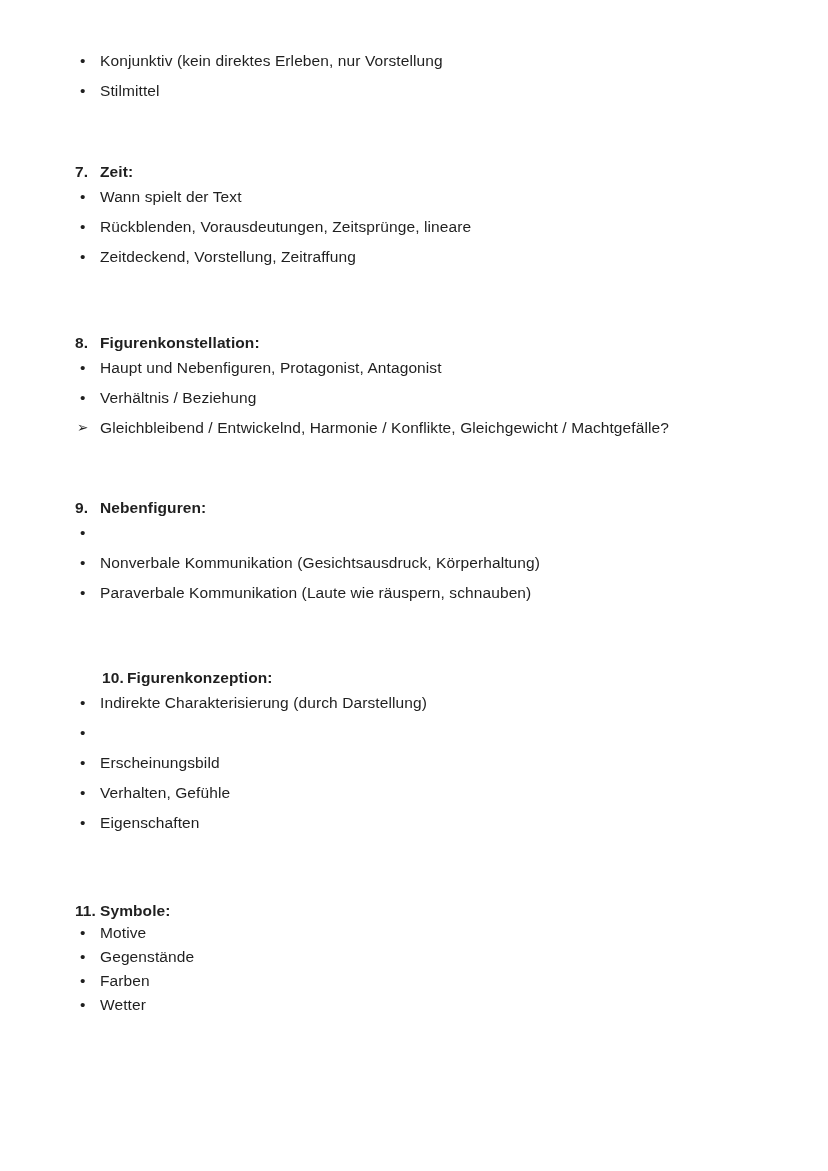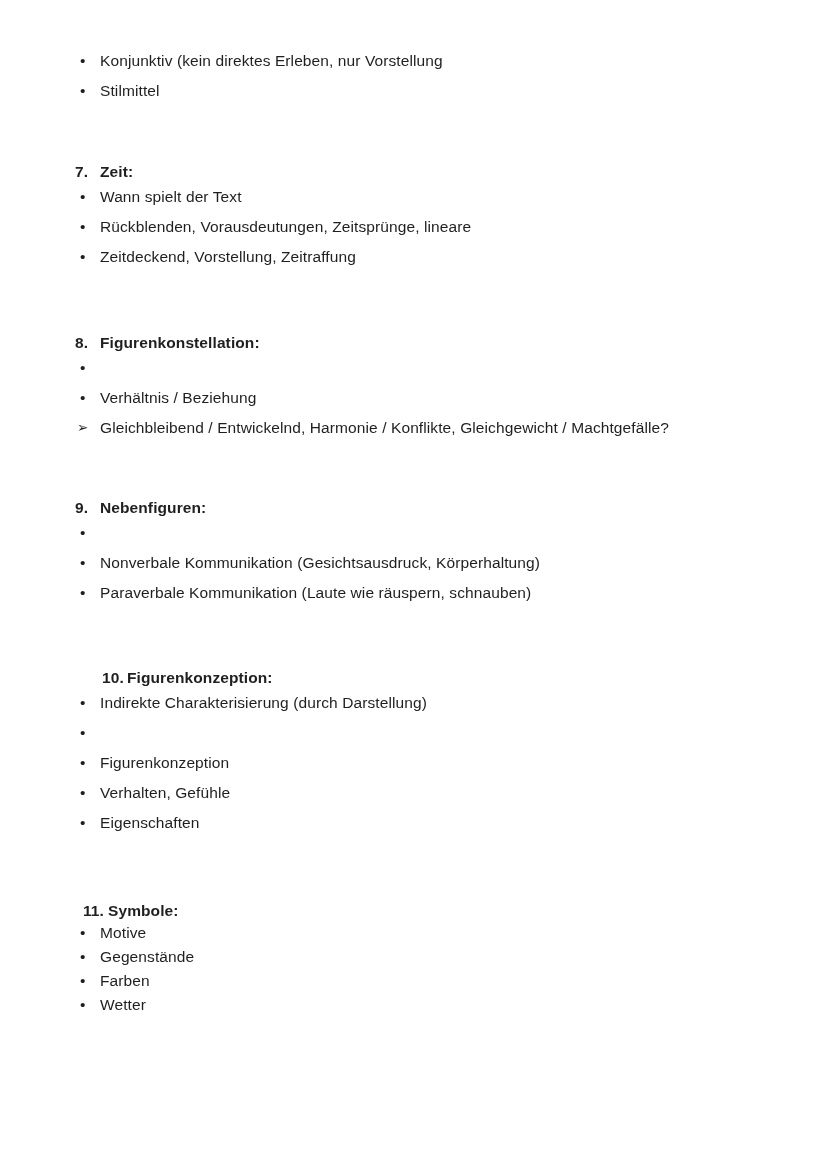--- a/index.html
+++ b/index.html
@@ -53,21 +53,21 @@
     left: 75px;
     top: 50%;
     transform: translateY(-50%);
     width: 25px;
     white-space: nowrap;
   }
   .sec-7  { margin-top: 56px; }
   .sec-8  { margin-top: 61px; }
   .sec-9  { margin-top: 55px; }
   .sec-10 { margin-top: 60px; margin-left: 27px; }
-  .sec-11 { margin-top: 63px; margin-left: 8px; }
+  .sec-11 { margin-top: 63px; }
 </style>
 </head>
 <body>
 
 <div class="page">
   <div class="content">
 
     <ul class="blist">
       <li>
         <span class="marker">•</span>
@@ -98,20 +98,21 @@
       </li>
     </ul>
 
     <div class="heading sec-8">
       <span class="num">8.</span>
       <span>Figurenkonstellation:</span>
     </div>
     <ul class="blist">
       <li>
         <span class="marker">•</span>
+        <span>Haupt und Nebenfiguren, Protagonist, Antagonist</span>
       </li>
       <li>
         <span class="marker">•</span>
         <span>Verhältnis / Beziehung</span>
       </li>
       <li>
         <span class="marker arrow">➢</span>
         <span>Gleichbleibend / Entwickelnd, Harmonie / Konflikte, Gleichgewicht / Machtgefälle?</span>
       </li>
     </ul>
@@ -141,21 +142,21 @@
     <ul class="blist">
       <li>
         <span class="marker">•</span>
         <span>Indirekte Charakterisierung (durch Darstellung)</span>
       </li>
       <li>
         <span class="marker">•</span>
       </li>
       <li>
         <span class="marker">•</span>
-        <span>Figurenkonzeption</span>
+        <span>Erscheinungsbild</span>
       </li>
       <li>
         <span class="marker">•</span>
         <span>Verhalten, Gefühle</span>
       </li>
       <li>
         <span class="marker">•</span>
         <span>Eigenschaften</span>
       </li>
     </ul>

